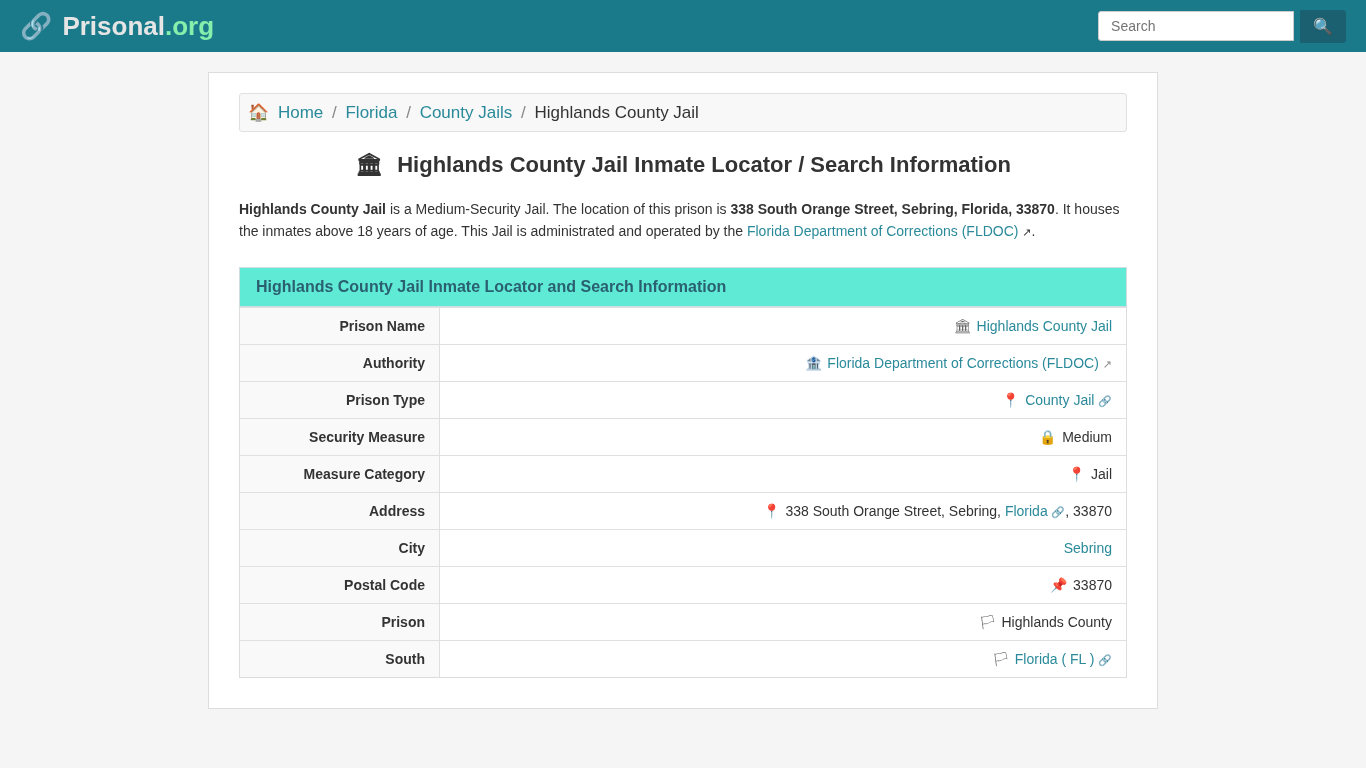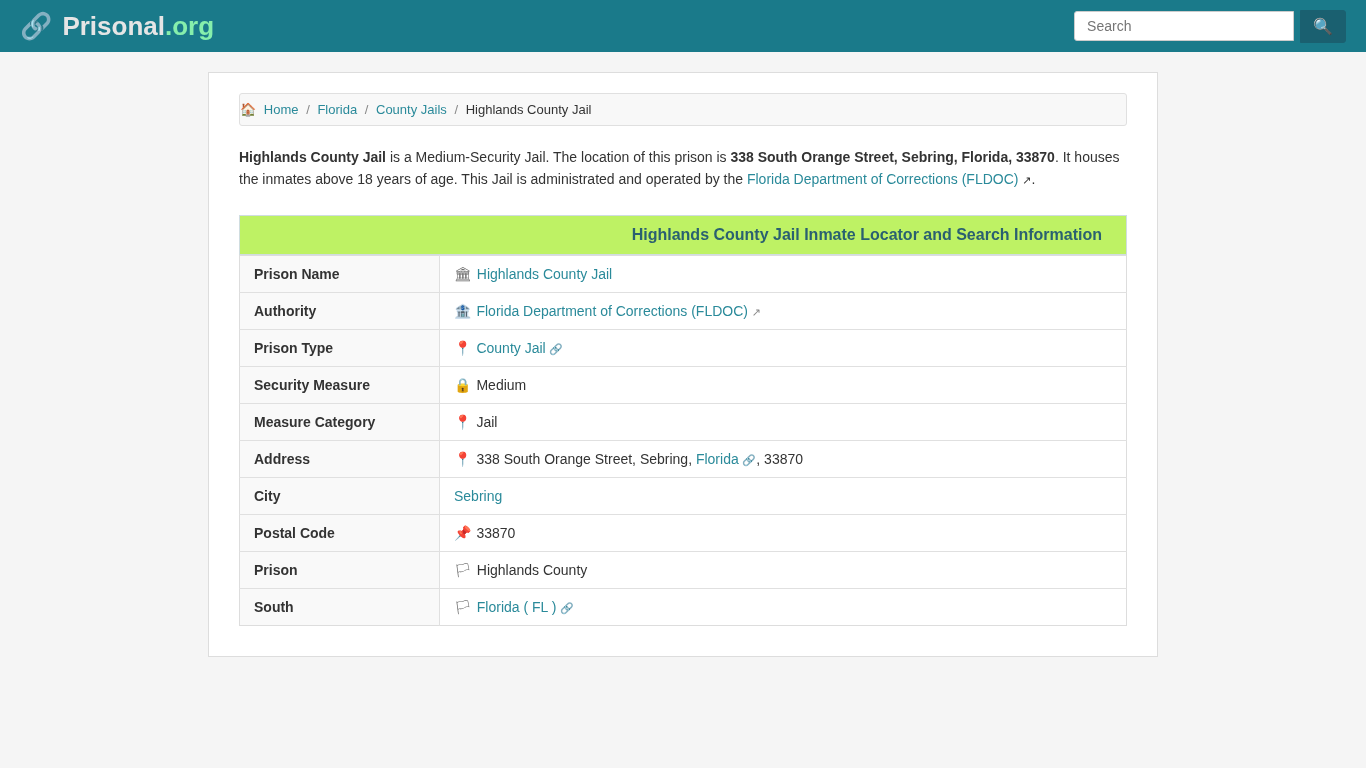--- a/index.html
+++ b/index.html
@@ -34,21 +34,21 @@
     .search-area {
       display: flex;
       align-items: center;
       gap: 6px;
     }
     .search-input {
       padding: 6px 12px;
       font-size: 14px;
       border: 1px solid #ccc;
       border-radius: 3px 0 0 3px;
-      width: 220px;
+      width: 196px;
       outline: none;
     }
     .search-btn {
       background: #1a6070;
       border: 1px solid #1a6070;
       color: #fff;
       padding: 6px 12px;
       border-radius: 0 3px 3px 0;
       cursor: pointer;
       font-size: 16px;
@@ -61,23 +61,23 @@
       background: #fff;
       border: 1px solid #ddd;
       padding: 20px 30px 30px 30px;
     }
 
     
     .breadcrumb {
       background: #f8f8f8;
       border: 1px solid #e0e0e0;
       border-radius: 3px;
-      padding: 8px 0;
+      padding: 8px 8px;
       margin-bottom: 20px;
-      font-size: 13px;
+      font-size: 17px;
     }
     .breadcrumb a {
       color: #2a8a9a;
       text-decoration: none;
     }
     .breadcrumb .sep { color: #888; margin: 0 4px; }
     .breadcrumb .home-icon { margin-right: 4px; }
 
     
     .page-title {
@@ -97,35 +97,36 @@
       color: #333;
     }
     .description strong { font-weight: bold; }
     .description a {
       color: #2a8a9a;
       text-decoration: none;
     }
 
     
     .section-header {
-      background: #bef264;
+      background: #5eead4;
       border: 1px solid #d0dde0;
-      padding: 10px 24px;
-      text-align: right;
+      padding: 10px 16px;
+      text-align: left;
       font-size: 16px;
       font-weight: bold;
       color: #2a6070;
       margin-bottom: 0;
     }
 
     
     .info-table {
       width: 100%;
       border-collapse: collapse;
       border: 1px solid #ddd;
+      text-align: right;
     }
     .info-table tr {
       border-bottom: 1px solid #e0e0e0;
     }
     .info-table tr:last-child { border-bottom: none; }
     .info-table td {
       padding: 10px 14px;
       vertical-align: middle;
     }
     .info-table td:first-child {
@@ -170,20 +171,24 @@
     <span class="home-icon">🏠</span>
     <a href="#">Home</a>
     <span class="sep">/</span>
     <a href="#">Florida</a>
     <span class="sep">/</span>
     <a href="#">County Jails</a>
     <span class="sep">/</span>
     <span>Highlands County Jail</span>
   </nav>
 
+  <h1 class="page-title">
+    <span class="title-icon">🏛</span>
+    <span>Highlands County Jail Inmate Locator / Search Information</span>
+  </h1>
 
   <p class="description">
     <strong>Highlands County Jail</strong><span> is a Medium-Security Jail. The location of this prison is </span><strong>338 South Orange Street, Sebring, Florida, 33870</strong><span>. It houses the inmates above 18 years of age. This Jail is administrated and operated by the </span><a href="#">Florida Department of Corrections (FLDOC)</a> <span style="font-size:11px;">↗</span><span>.</span>
   </p>
 
   <div class="section-header">Highlands County Jail Inmate Locator and Search Information</div>
 
   <table class="info-table">
     <tbody id="info-table-body">
     <tr>

